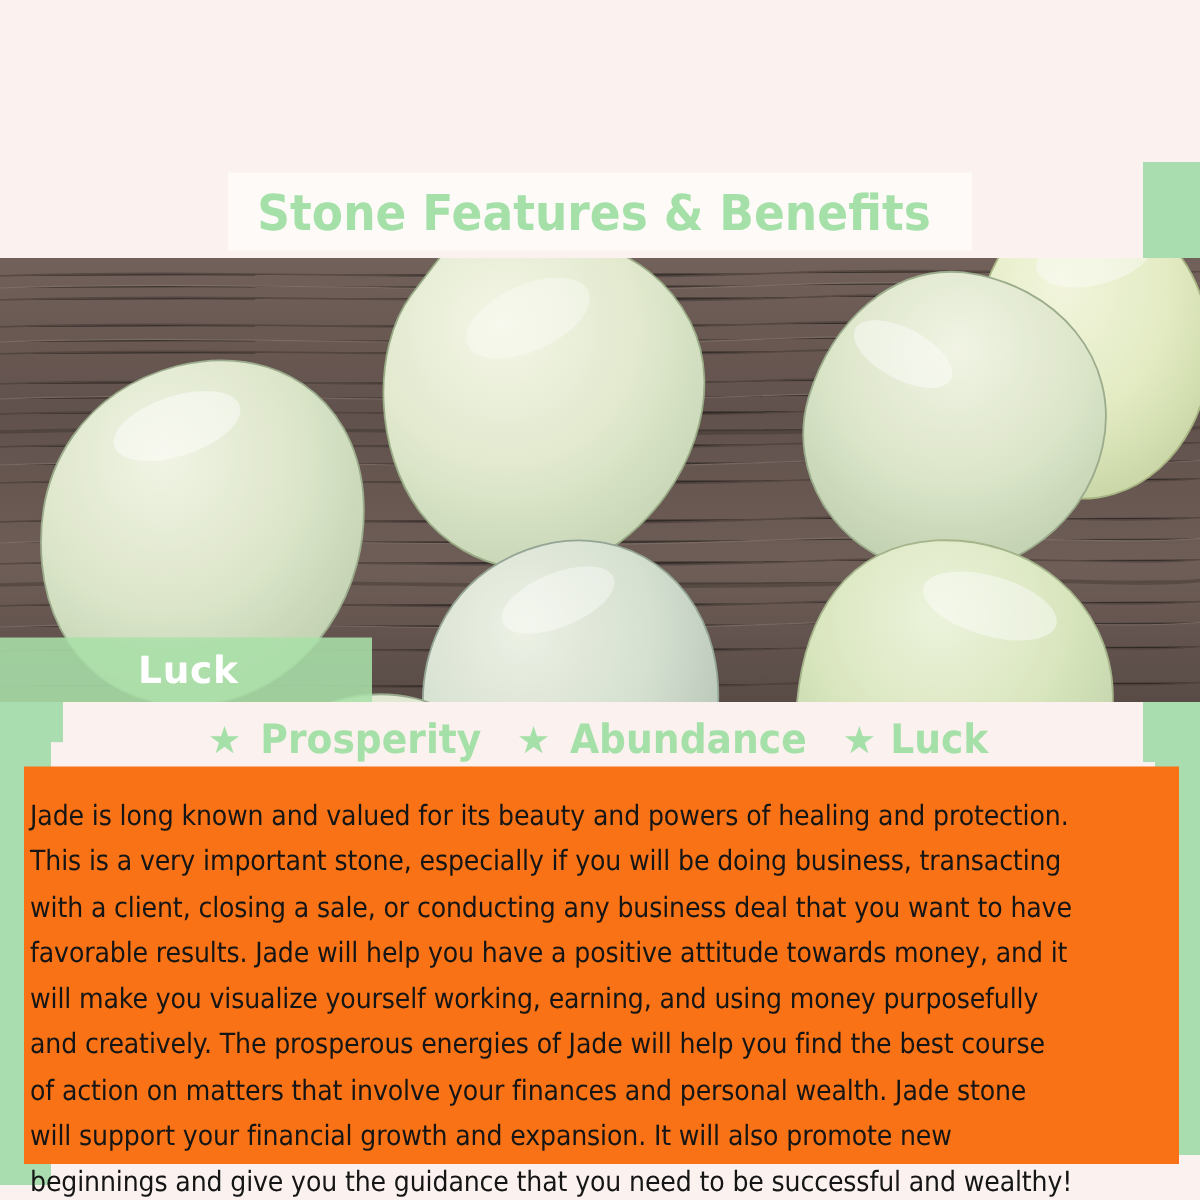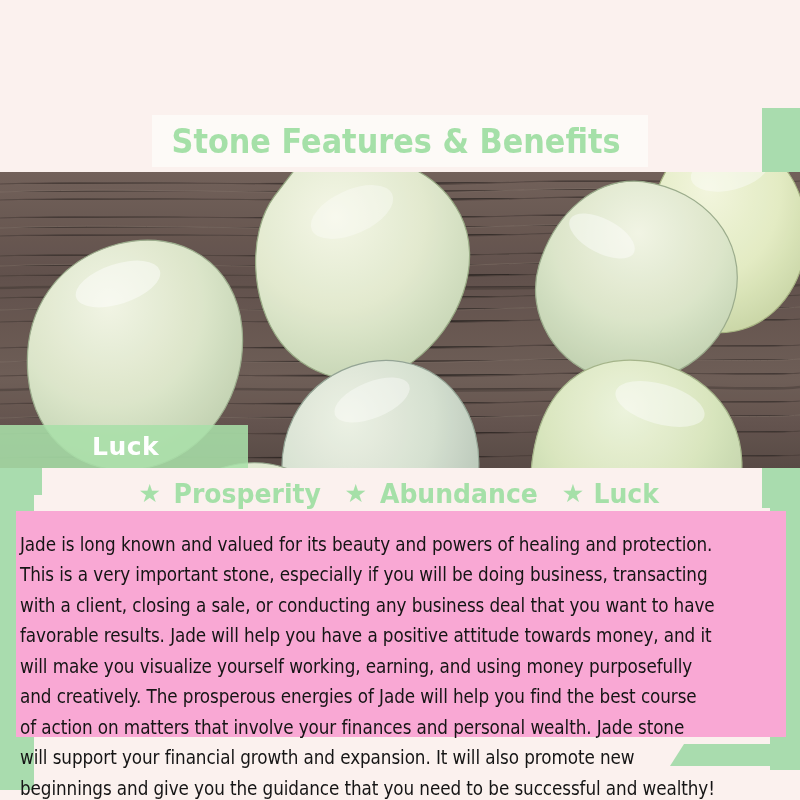--- a/index.html
+++ b/index.html
@@ -175,22 +175,22 @@
   .benefit-label {
     transform: scaleX(0.93);
   }
 
   
   #copy-panel {
     position: absolute;
     left: 16px;
     top: 511px;
     width: 770px;
-    height: 226px;
-    background: #f9a8d4;
+    height: 265px;
+    background: #f97316;
     z-index: 3;
   }
   #copy-text {
     position: absolute;
     left: 4px;
     top: 0px;
     width: 768px;
     font-family: "DejaVu Sans", sans-serif;
     font-size: 18.6px;
     line-height: 30.5px;

